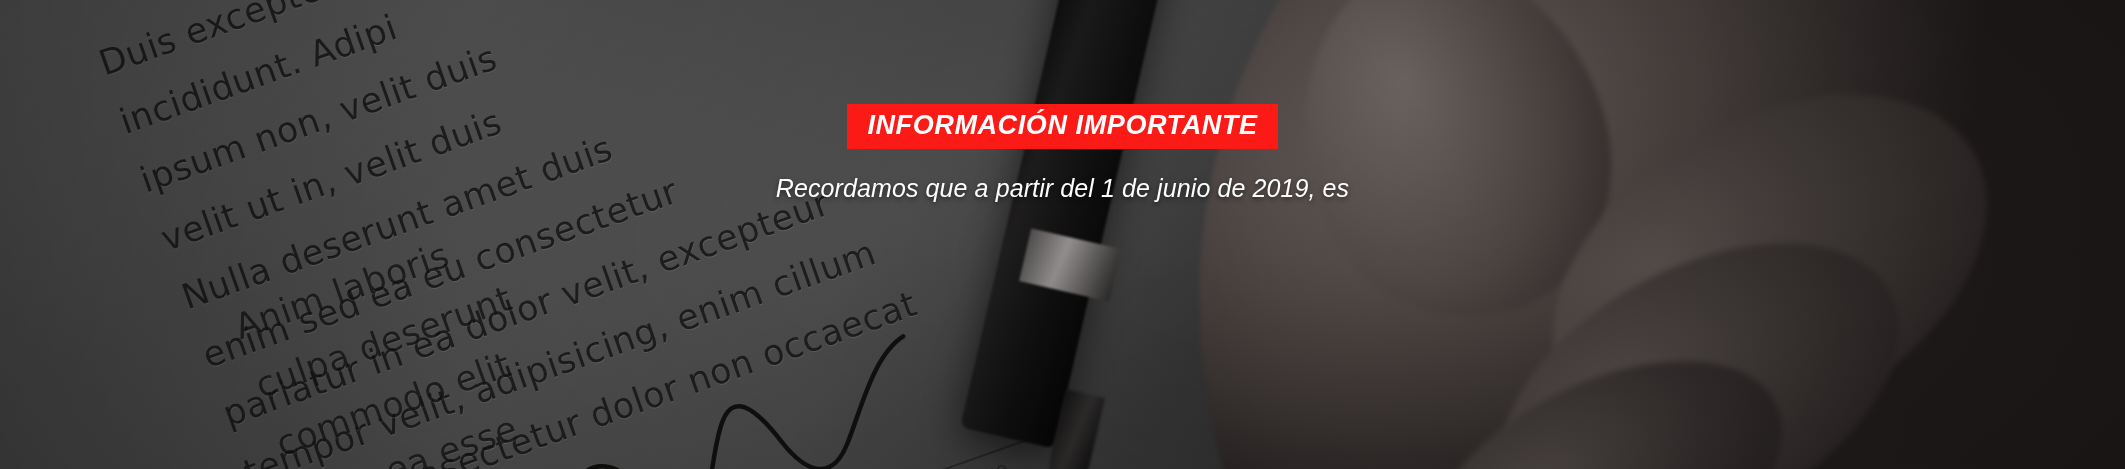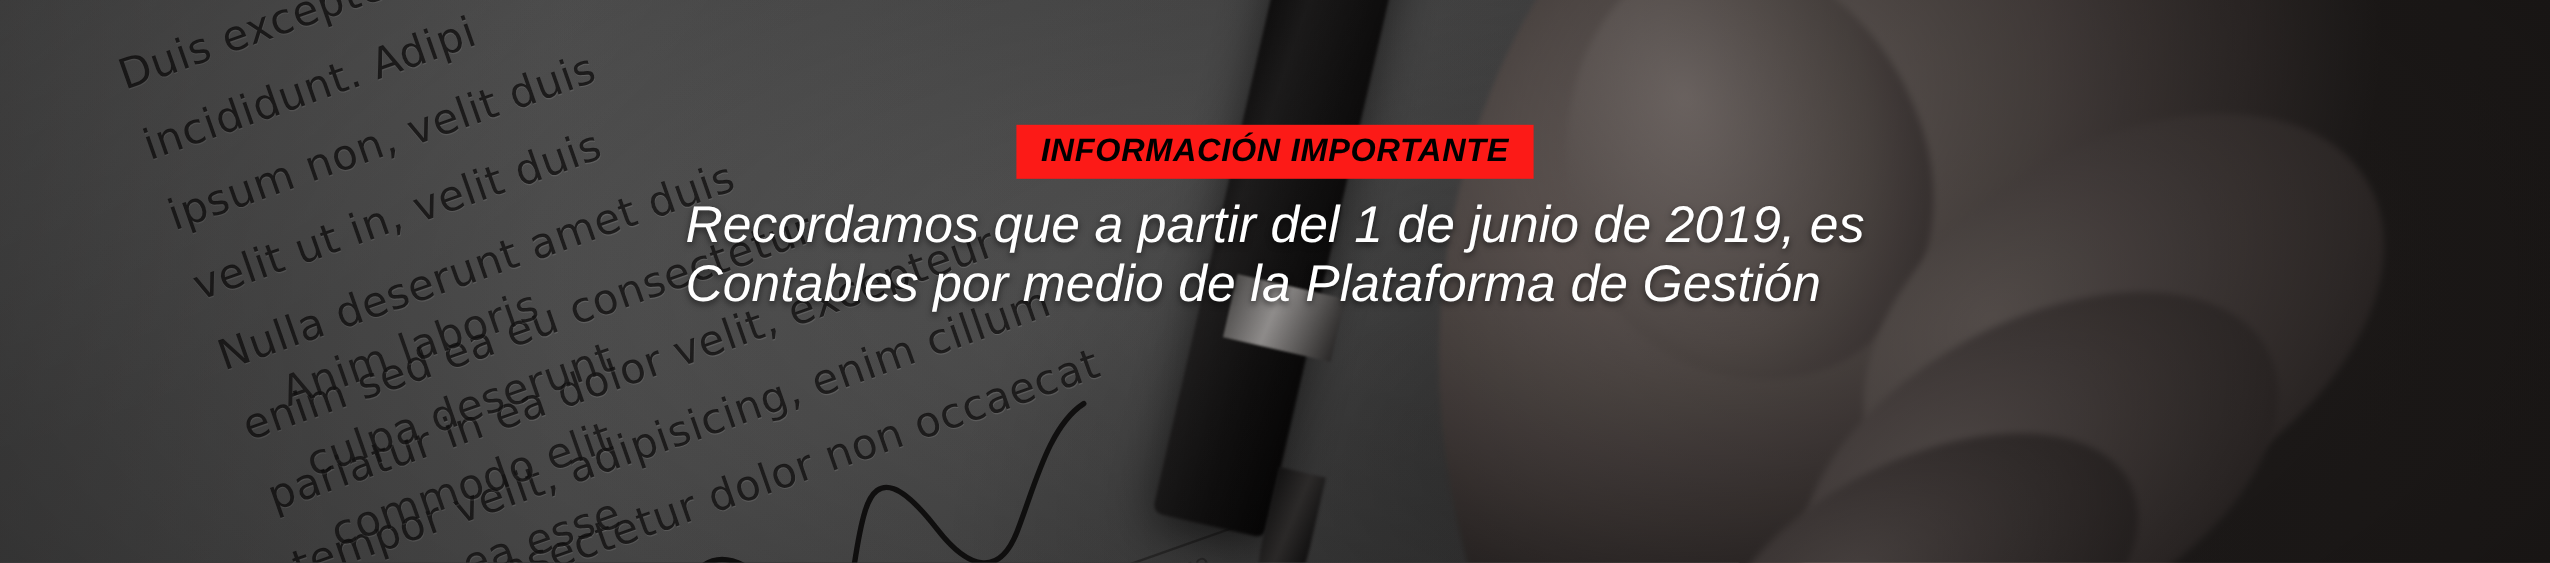--- a/index.html
+++ b/index.html
@@ -201,33 +201,34 @@
     display: flex;
     flex-direction: column;
     align-items: center;
     justify-content: flex-start;
     padding-top: 104px;
     box-sizing: border-box;
   }
   .badge {
     display: inline-block;
     background: #fc1a17;
-    color: #000000;
+    color: #ffffff;
     font-size: 27px;
     font-weight: bold;
     font-style: italic;
     letter-spacing: 0.6px;
     line-height: 1;
     padding: 8px 20px 10px 20px;
   }
   .headline {
     margin-top: 15px;
+    text-align: center;
     color: #ffffff;
     font-style: italic;
-    font-size: 43px;
+    font-size: 25px;
     line-height: 49px;
     font-weight: normal;
     letter-spacing: 0.1px;
     text-shadow: 0 2px 5px rgba(0,0,0,0.55);
     max-width: 1200px;
   }
   .headline div { white-space: nowrap; }
 </style>
 </head>
 <body>
@@ -279,17 +280,16 @@
   <div class="pen-band"></div>
   <div class="pen-tip"></div>
 
   <div class="tint"></div>
   <div class="tint-desat"></div>
 
   <div class="content">
     <div class="badge">INFORMACIÓN IMPORTANTE</div>
     <div class="headline">
       <div>Recordamos que a partir del 1 de junio de 2019, es</div>
-      <div>Contables por medio de la Plataforma de Gestión</div>
     </div>
   </div>
 
 </div>
 
 </body></html>

